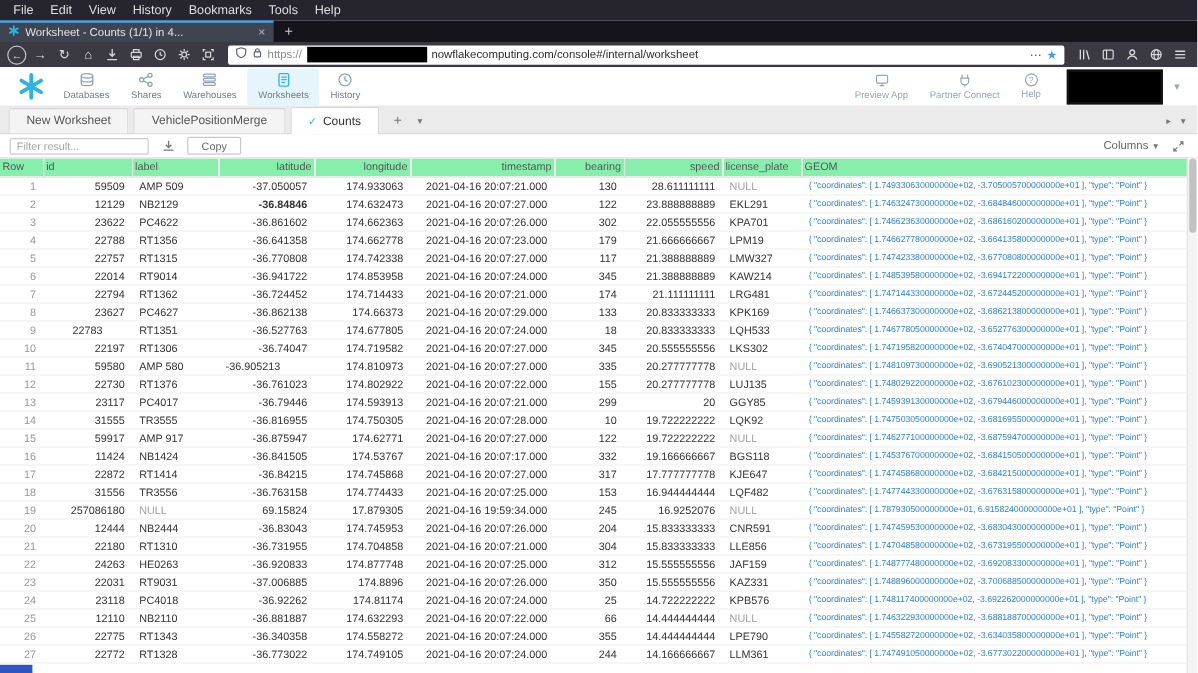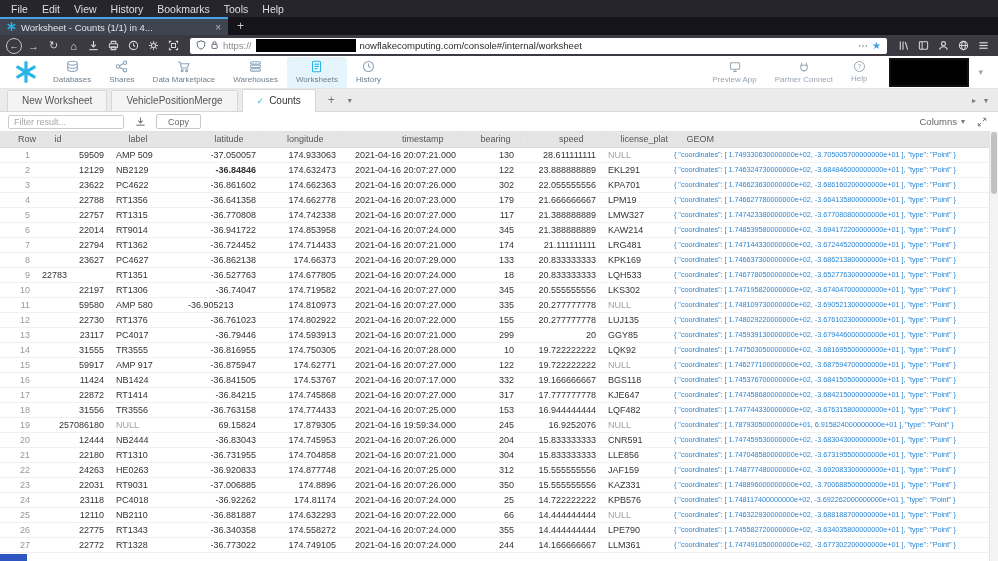--- a/index.html
+++ b/index.html
@@ -57,21 +57,21 @@
   .filter-input{width:116px;height:14px;font-size:9px;border:1px solid #ccc;border-radius:2px;padding:0 5px;color:#333;font-family:inherit;box-sizing:border-box;}
   .filter-input::placeholder{color:#a6a6a6;}
   .iconbtn{display:flex;align-items:center;justify-content:center;width:16px;height:16px;}
   .copy-btn{font-family:inherit;font-size:9px;color:#666;background:#fff;border:1px solid #c9c9c9;border-radius:2px;padding:0 11px;height:15px;}
   .rb-right{margin-left:auto;display:flex;align-items:center;gap:9px;color:#666;font-size:9.5px;}
   .cols-caret{font-size:8px;color:#777;margin-left:-5px;}
 
   
   .results{height:430px;overflow:hidden;position:relative;}
   table{border-collapse:collapse;table-layout:fixed;width:990px;}
-  thead th{height:15px;background:#e5e5e5;border-bottom:1px solid #dcdcdc;border-right:1px solid #e2e2e2;font-weight:normal;font-size:9px;color:#555;padding:0 18px;overflow:hidden;white-space:nowrap;box-sizing:border-box;}
+  thead th{height:15px;background:#86efac;border-bottom:1px solid #dcdcdc;border-right:1px solid #e2e2e2;font-weight:normal;font-size:9px;color:#555;padding:0 2px;overflow:hidden;white-space:nowrap;box-sizing:border-box;}
   tbody td{height:15px;font-size:9px;color:#333;padding:0 6px;border-bottom:1px solid #f1f1f1;white-space:nowrap;overflow:hidden;box-sizing:border-box;}
   td.rownum{color:#999;}
   td.geom{color:#2d86d2;font-size:7.3px;letter-spacing:-0.05px;}
   td.null{color:#a2a2a2;}
 
   .vscroll{position:absolute;top:131px;right:0;width:9px;height:430px;background:#f4f4f4;border-left:1px solid #e3e3e3;box-sizing:border-box;}
   .vthumb{position:absolute;top:1px;left:1px;width:6px;height:62px;border-radius:3px;background:#c2c2c2;}
   .page-frag{position:absolute;left:0;bottom:0;width:27px;height:7px;background:#2f55c2;}
 </style>
 </head>
@@ -221,30 +221,20 @@
       <span>
           <svg width="13" height="13" viewBox="0 0 13 13" fill="none" stroke="#8fa6ba" stroke-width="1.1">
             <circle cx="3" cy="6.5" r="1.7"></circle>
             <circle cx="10" cy="2.8" r="1.7"></circle>
             <circle cx="10" cy="10.2" r="1.7"></circle>
             <line x1="4.5" y1="5.7" x2="8.5" y2="3.6"></line>
             <line x1="4.5" y1="7.3" x2="8.5" y2="9.4"></line>
           </svg>
         </span>
       <span>Shares</span>
-    </div>
-    <div class="nav-item">
-      <span>
-          <svg width="13" height="13" viewBox="0 0 13 13" fill="none" stroke="#8fa6ba" stroke-width="1.1">
-            <path d="M1 2h2l1.5 6h5.5L12 3.8H4"></path>
-            <circle cx="5.2" cy="10.6" r="1"></circle>
-            <circle cx="9.6" cy="10.6" r="1"></circle>
-          </svg>
-        </span>
-      <span>Data Marketplace</span>
     </div>
     <div class="nav-item">
       <span>
           <svg width="13" height="13" viewBox="0 0 13 13" fill="none" stroke="#8fa6ba" stroke-width="1.1">
             <rect x="1.5" y="1.8" width="10" height="2.3" rx="1.1"></rect>
             <rect x="1.5" y="5.3" width="10" height="2.3" rx="1.1"></rect>
             <rect x="1.5" y="8.8" width="10" height="2.3" rx="1.1"></rect>
           </svg>
         </span>
       <span>Warehouses</span>
@@ -458,21 +448,21 @@
             <td style="text-align: right;">-36.862138</td>
             <td style="text-align: right;">174.66373</td>
             <td style="text-align: right;">2021-04-16 20:07:29.000</td>
             <td style="text-align: right;">133</td>
             <td style="text-align: right;">20.833333333</td>
             <td style="text-align: left;">KPK169</td>
             <td class="geom" style="text-align: left;">{ "coordinates": [ 1.746637300000000e+02, -3.686213800000000e+01 ], "type": "Point" }</td>
           </tr>
           <tr>
             <td class="rownum" style="text-align: right;">9</td>
-            <td style="text-align: left;">22783</td>
+            <td style="text-align: center;">22783</td>
             <td style="text-align: left;">RT1351</td>
             <td style="text-align: right;">-36.527763</td>
             <td style="text-align: right;">174.677805</td>
             <td style="text-align: right;">2021-04-16 20:07:24.000</td>
             <td style="text-align: right;">18</td>
             <td style="text-align: right;">20.833333333</td>
             <td style="text-align: left;">LQH533</td>
             <td class="geom" style="text-align: left;">{ "coordinates": [ 1.746778050000000e+02, -3.652776300000000e+01 ], "type": "Point" }</td>
           </tr>
           <tr>

